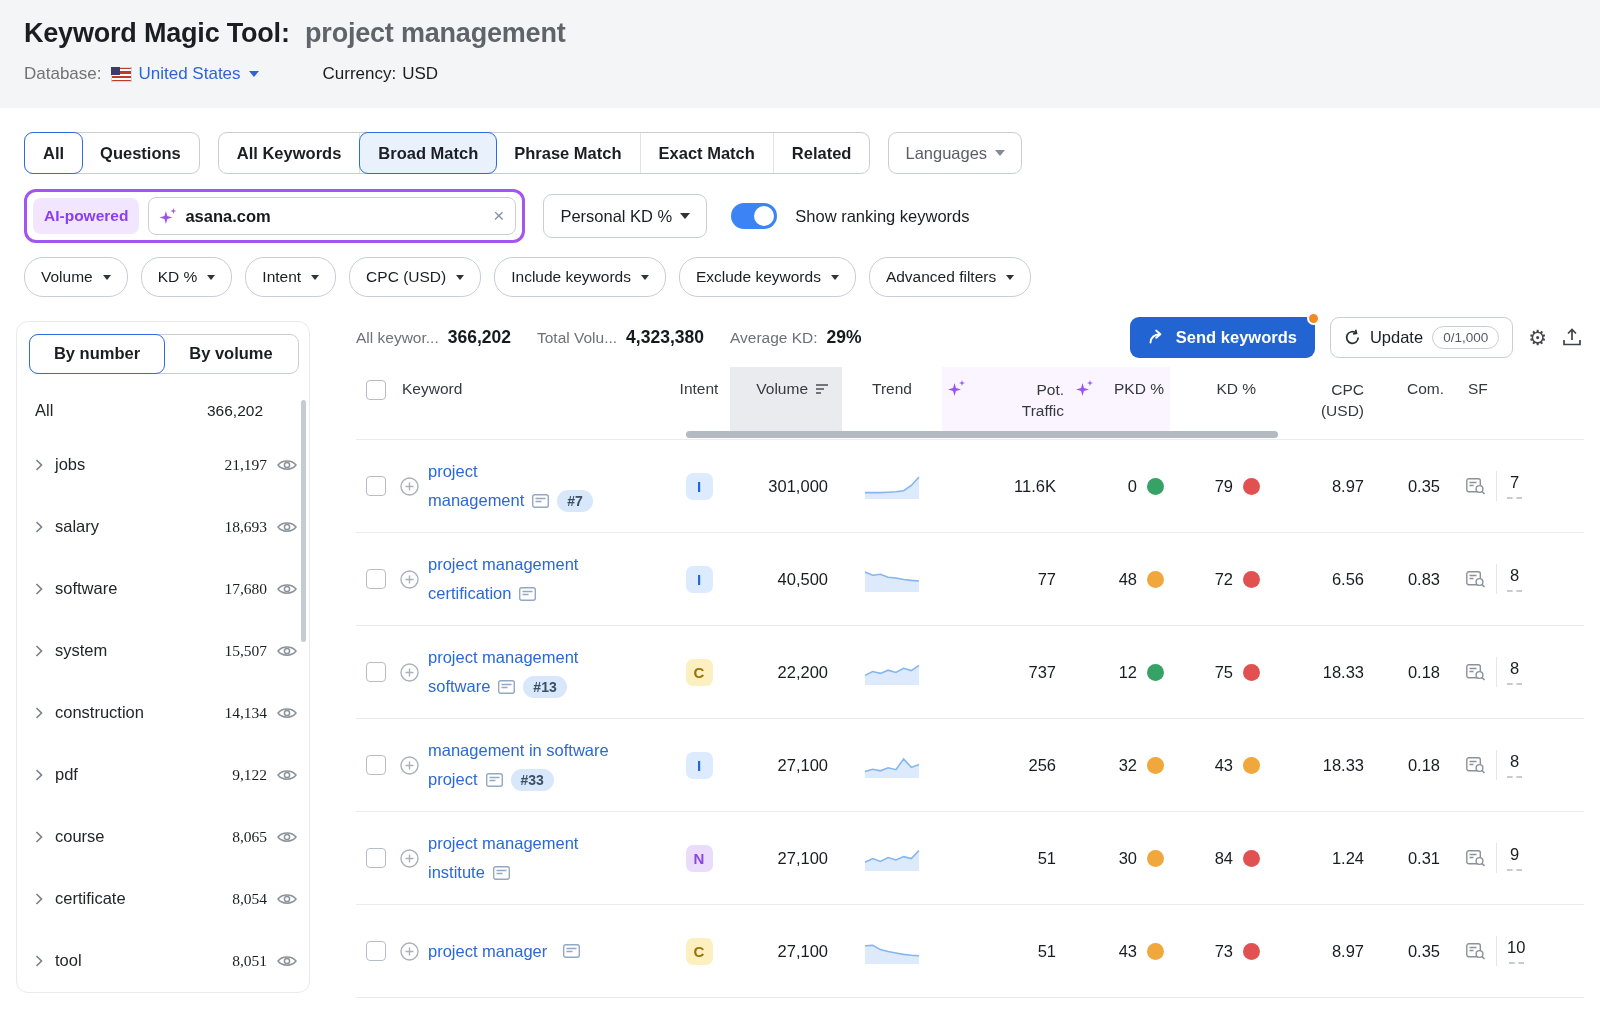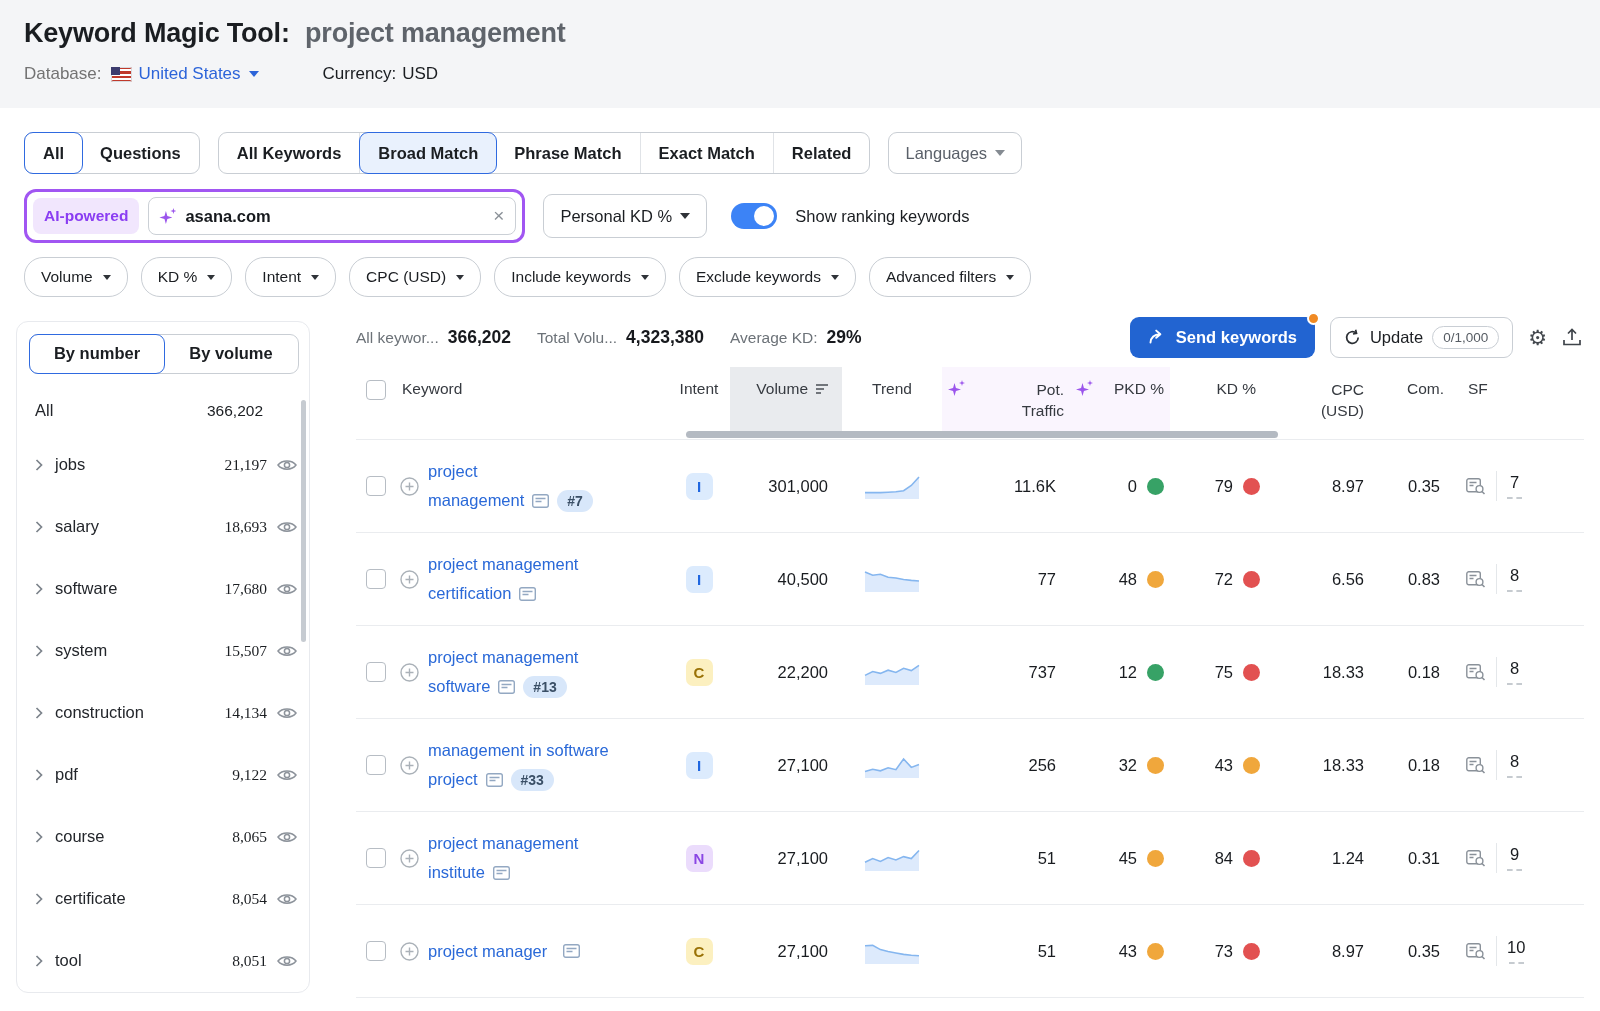--- a/index.html
+++ b/index.html
@@ -810,21 +810,21 @@
     </div>
     <div class="cell num">27,100</div>
     <div class="cell c-center">
       <svg class="spark" viewBox="0 0 58 26">
                 <polygon points="2.0,17.3 9.7,13.5 17.4,16.4 25.1,12.5 32.9,15.0 40.6,11.6 48.3,13.5 56.0,5.5 56,26 2,26" fill="#ddeafc"></polygon>
                 <polyline points="2.0,17.3 9.7,13.5 17.4,16.4 25.1,12.5 32.9,15.0 40.6,11.6 48.3,13.5 56.0,5.5" fill="none" stroke="#85b6ef" stroke-width="1.6"></polyline>
               </svg>
     </div>
     <div class="cell num">51</div>
     <div class="cell numdot">
-      <span>45</span>
+      <span>30</span>
       <span class="dot pkd-dot dot-yellow"></span>
     </div>
     <div class="cell numdot">
       <span>84</span>
       <span class="dot kd-dot dot-red"></span>
     </div>
     <div class="cell num">1.24</div>
     <div class="cell num">0.31</div>
     <div class="cell c-sf">
       <span class="serp-icon">

